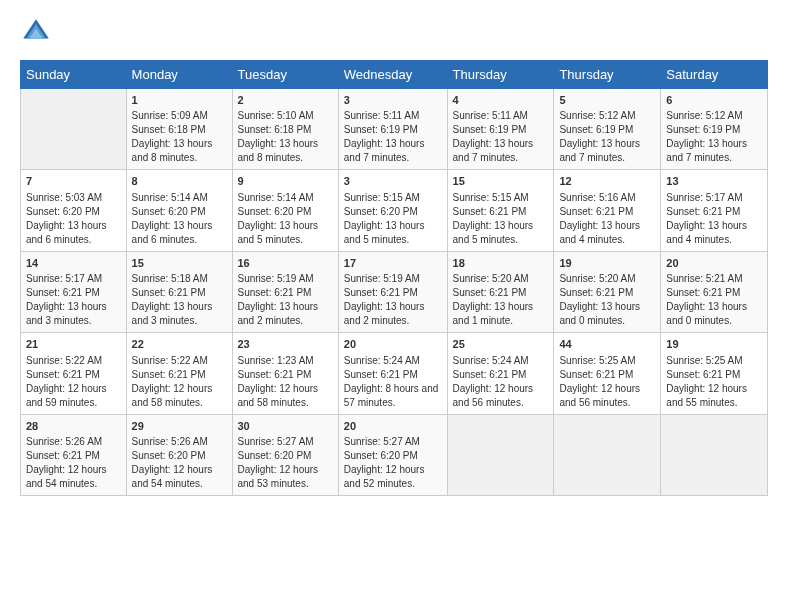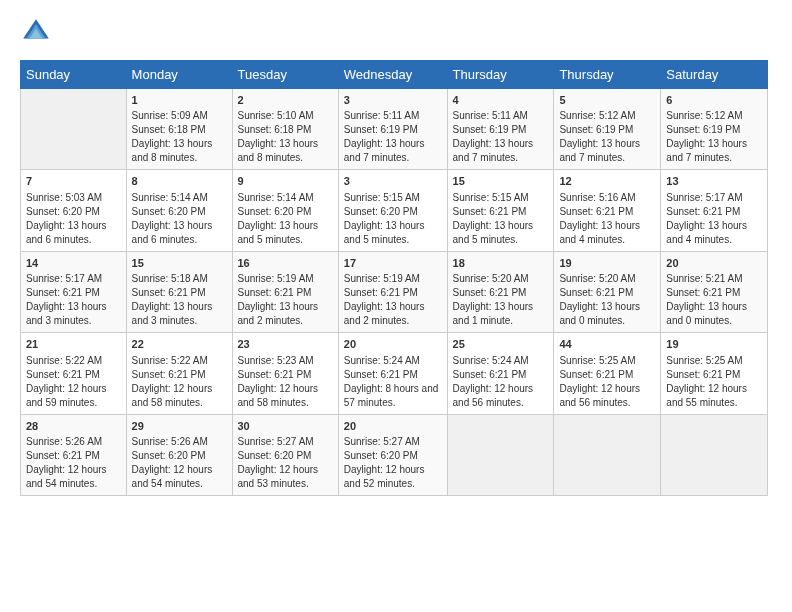--- a/index.html
+++ b/index.html
@@ -150,21 +150,21 @@
           <td><span class="day-num">15</span><span>Sunrise: 5:18 AM</span><br><span>Sunset: 6:21 PM</span><br><span>Daylight: 13 hours and 3 minutes.</span></td>
           <td><span class="day-num">16</span><span>Sunrise: 5:19 AM</span><br><span>Sunset: 6:21 PM</span><br><span>Daylight: 13 hours and 2 minutes.</span></td>
           <td><span class="day-num">17</span><span>Sunrise: 5:19 AM</span><br><span>Sunset: 6:21 PM</span><br><span>Daylight: 13 hours and 2 minutes.</span></td>
           <td><span class="day-num">18</span><span>Sunrise: 5:20 AM</span><br><span>Sunset: 6:21 PM</span><br><span>Daylight: 13 hours and 1 minute.</span></td>
           <td><span class="day-num">19</span><span>Sunrise: 5:20 AM</span><br><span>Sunset: 6:21 PM</span><br><span>Daylight: 13 hours and 0 minutes.</span></td>
           <td><span class="day-num">20</span><span>Sunrise: 5:21 AM</span><br><span>Sunset: 6:21 PM</span><br><span>Daylight: 13 hours and 0 minutes.</span></td>
         </tr>
         <tr>
           <td><span class="day-num">21</span><span>Sunrise: 5:22 AM</span><br><span>Sunset: 6:21 PM</span><br><span>Daylight: 12 hours and 59 minutes.</span></td>
           <td><span class="day-num">22</span><span>Sunrise: 5:22 AM</span><br><span>Sunset: 6:21 PM</span><br><span>Daylight: 12 hours and 58 minutes.</span></td>
-          <td><span class="day-num">23</span><span>Sunrise: 5:23 AM</span><br><span>Sunset: 6:21 PM</span><br><span>Daylight: 12 hours and 58 minutes.</span></td>
+          <td><span class="day-num">23</span><span>Sunrise: 1:23 AM</span><br><span>Sunset: 6:21 PM</span><br><span>Daylight: 12 hours and 58 minutes.</span></td>
           <td><span class="day-num">20</span><span>Sunrise: 5:24 AM</span><br><span>Sunset: 6:21 PM</span><br><span>Daylight: 8 hours and 57 minutes.</span></td>
           <td><span class="day-num">25</span><span>Sunrise: 5:24 AM</span><br><span>Sunset: 6:21 PM</span><br><span>Daylight: 12 hours and 56 minutes.</span></td>
           <td><span class="day-num">44</span><span>Sunrise: 5:25 AM</span><br><span>Sunset: 6:21 PM</span><br><span>Daylight: 12 hours and 56 minutes.</span></td>
           <td><span class="day-num">19</span><span>Sunrise: 5:25 AM</span><br><span>Sunset: 6:21 PM</span><br><span>Daylight: 12 hours and 55 minutes.</span></td>
         </tr>
         <tr>
           <td><span class="day-num">28</span><span>Sunrise: 5:26 AM</span><br><span>Sunset: 6:21 PM</span><br><span>Daylight: 12 hours and 54 minutes.</span></td>
           <td><span class="day-num">29</span><span>Sunrise: 5:26 AM</span><br><span>Sunset: 6:20 PM</span><br><span>Daylight: 12 hours and 54 minutes.</span></td>
           <td><span class="day-num">30</span><span>Sunrise: 5:27 AM</span><br><span>Sunset: 6:20 PM</span><br><span>Daylight: 12 hours and 53 minutes.</span></td>
           <td><span class="day-num">20</span><span>Sunrise: 5:27 AM</span><br><span>Sunset: 6:20 PM</span><br><span>Daylight: 12 hours and 52 minutes.</span></td>

